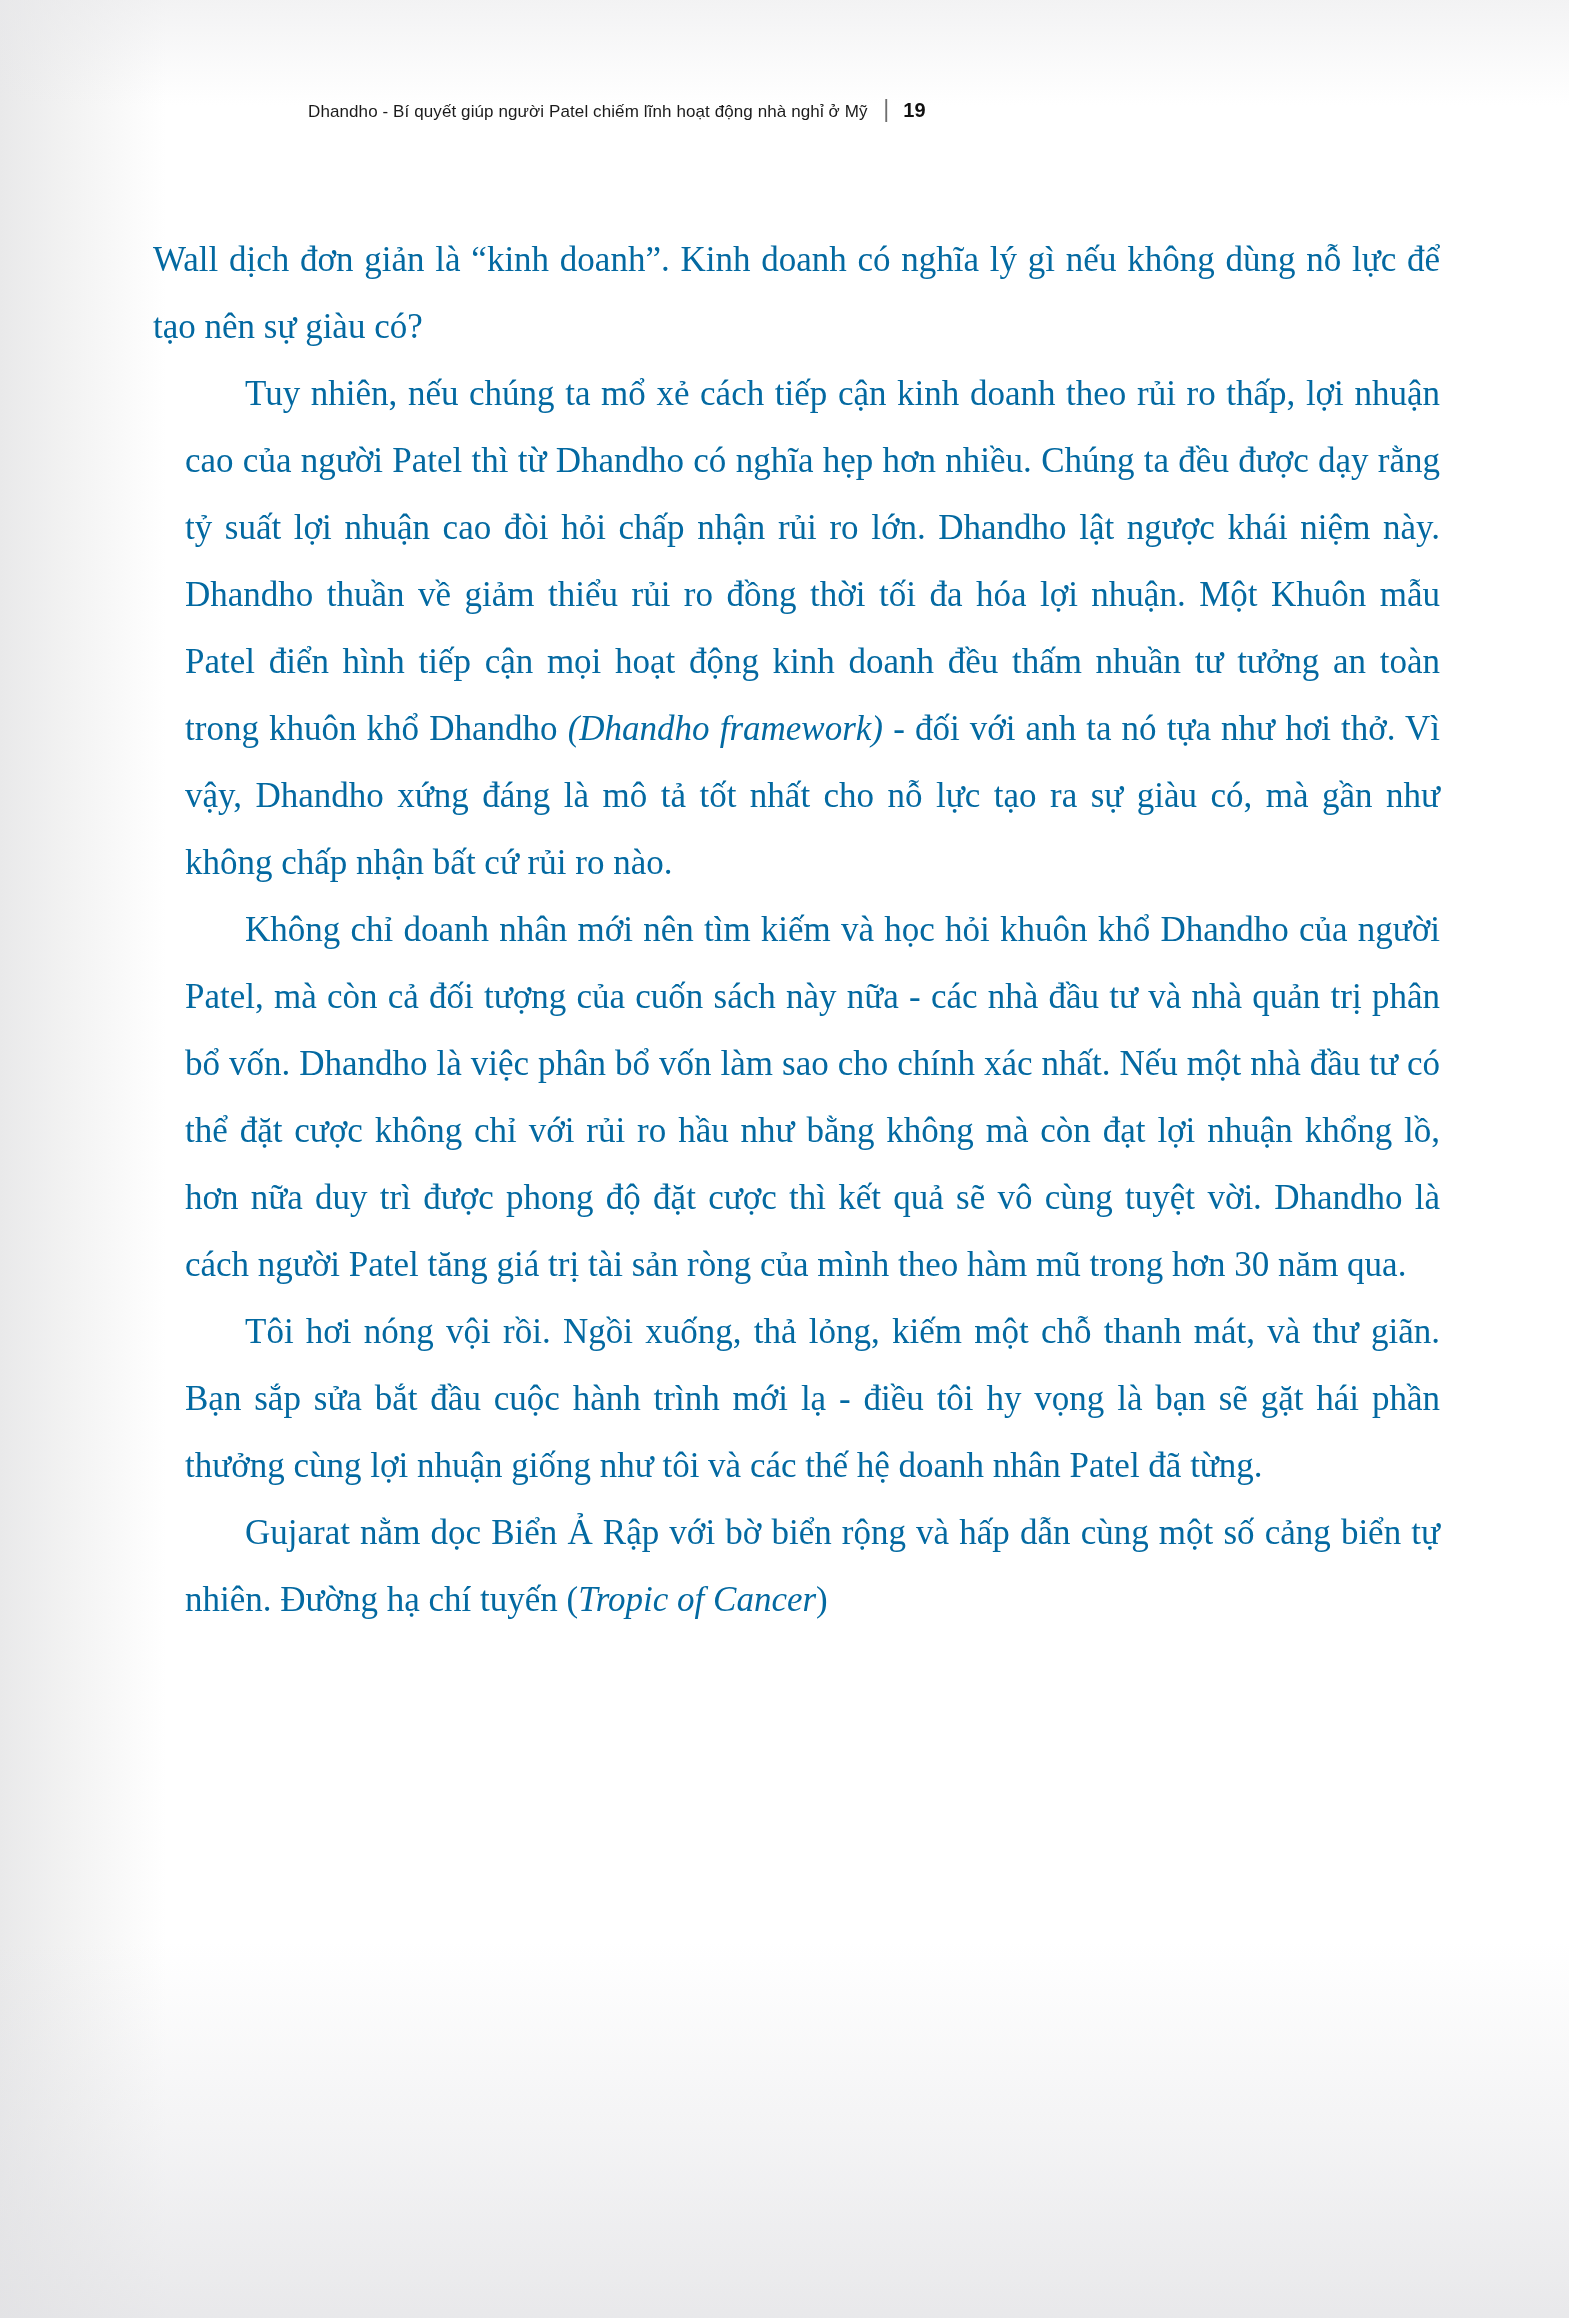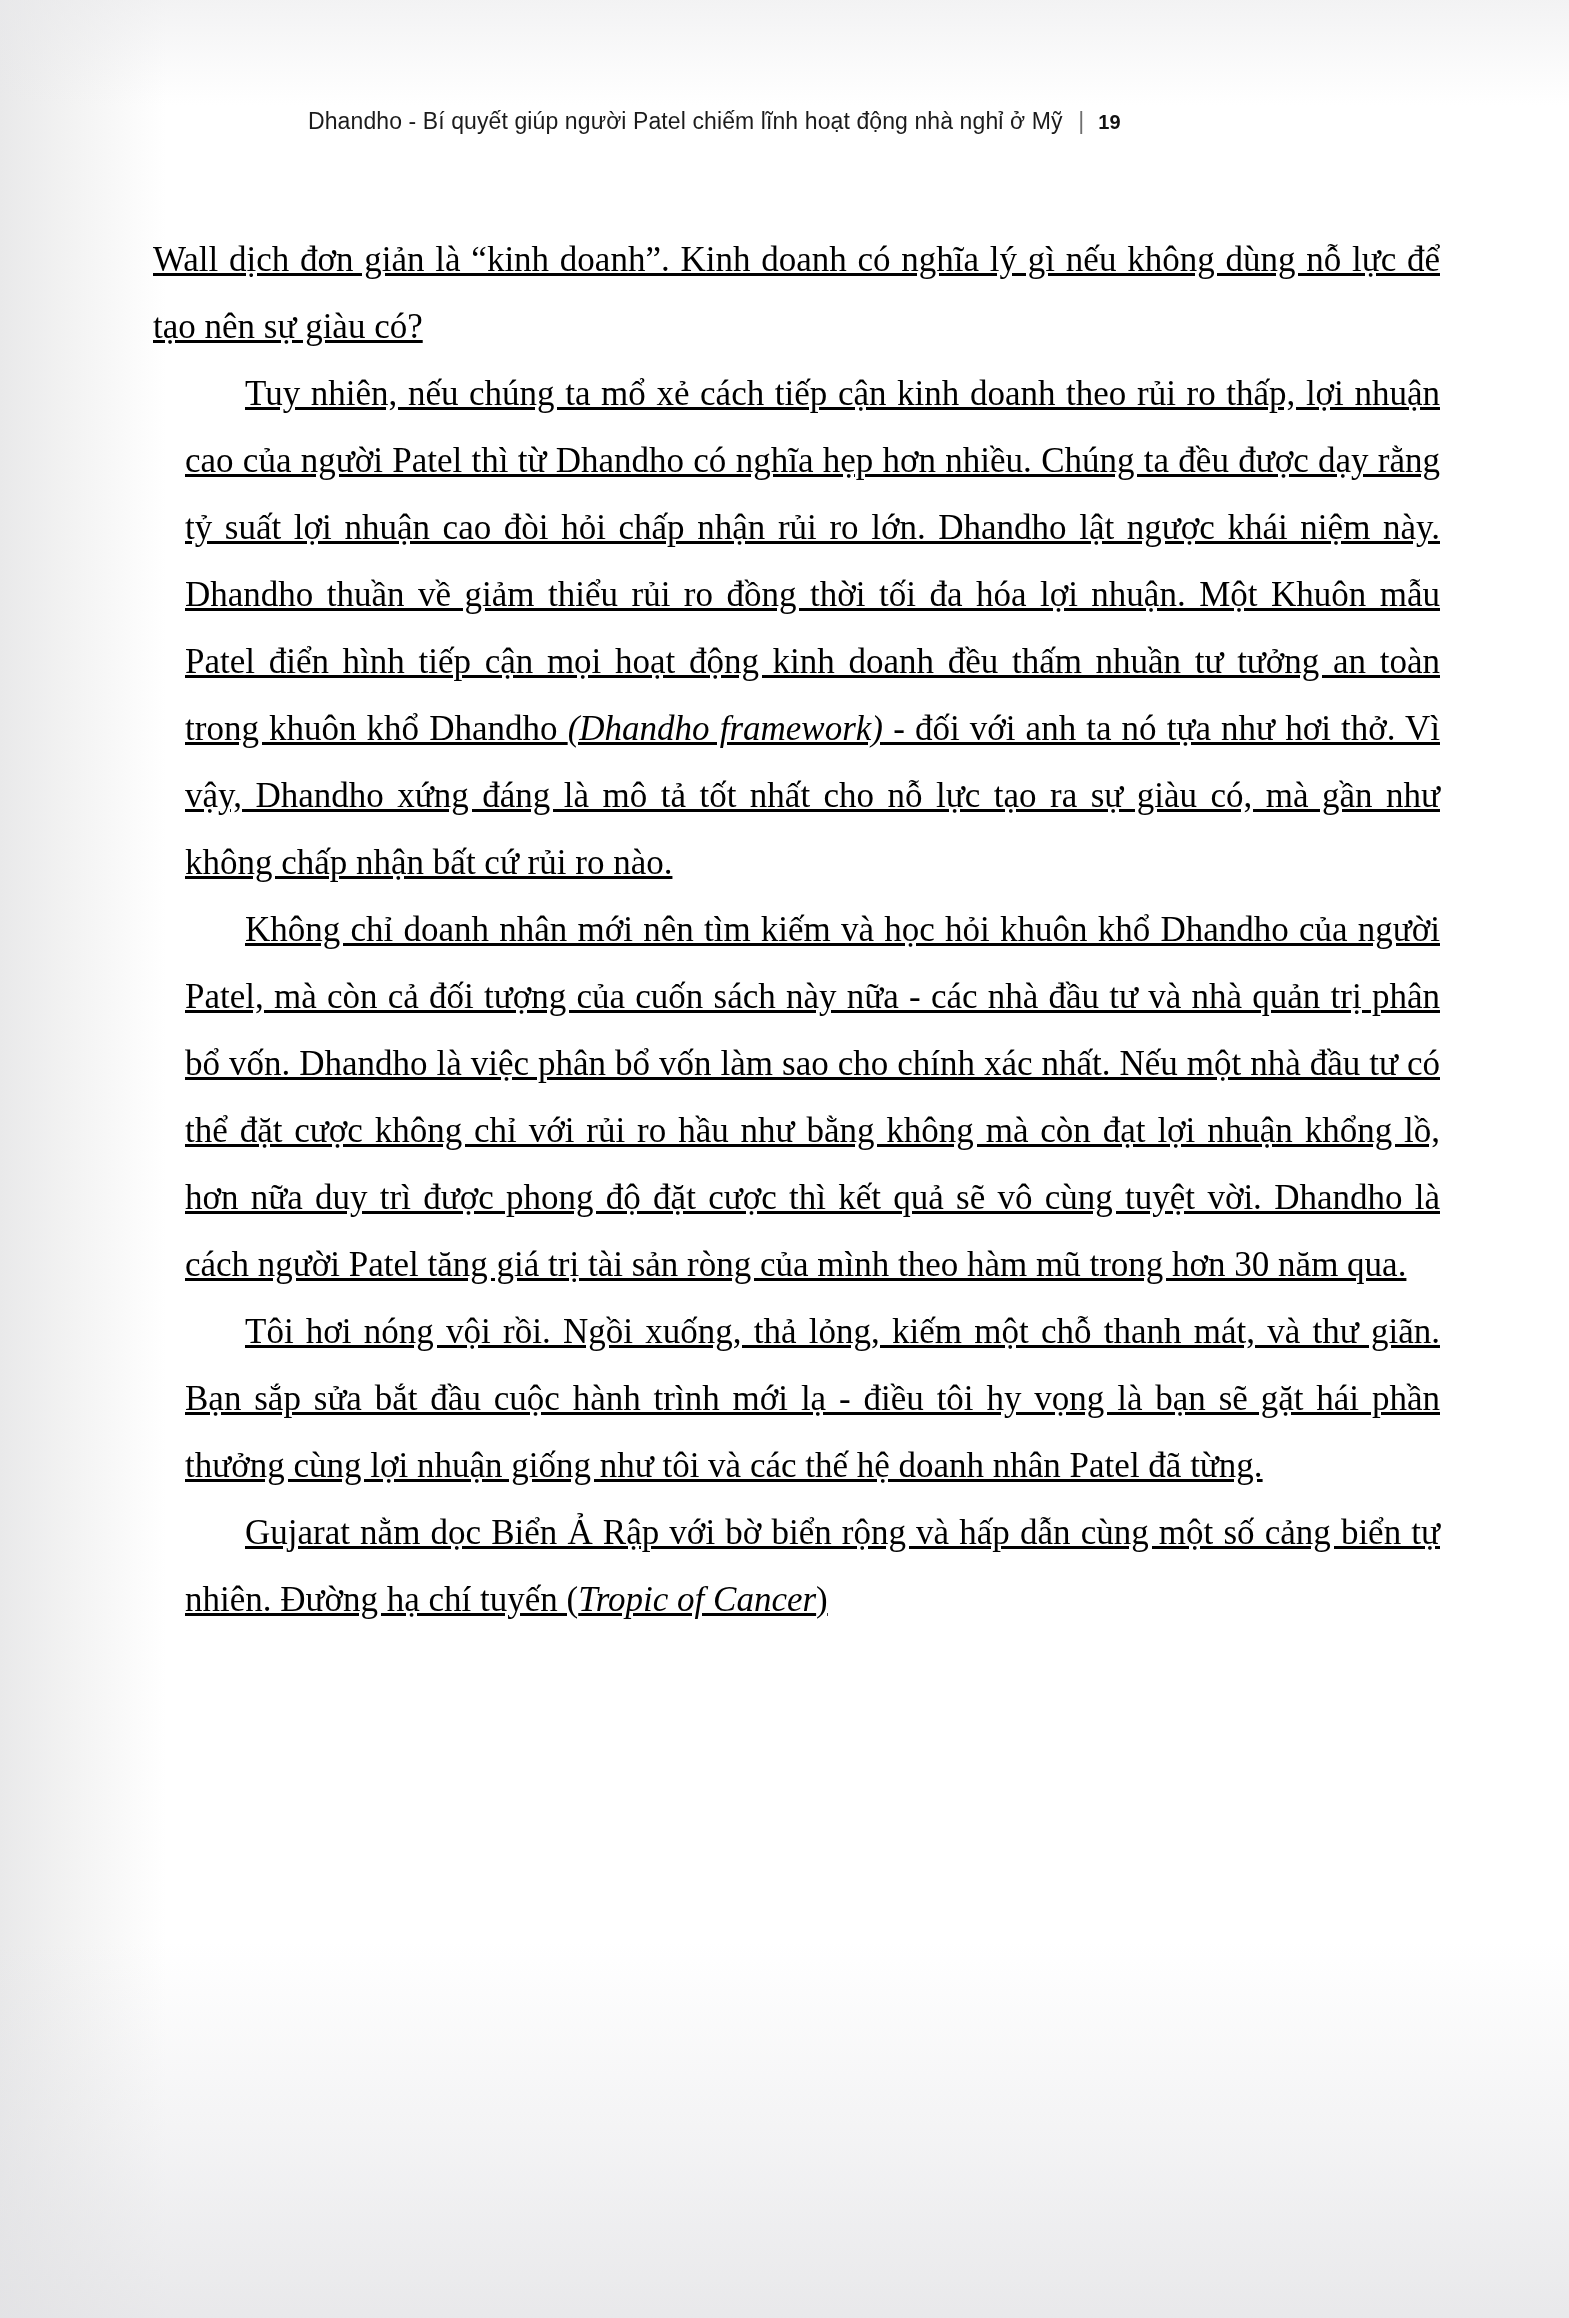--- a/index.html
+++ b/index.html
@@ -53,49 +53,47 @@
     position: absolute;
     left: 308px;
     top: 96px;
     width: 1130px;
     display: flex;
     align-items: baseline;
     font-family: "Liberation Sans", sans-serif;
     color: #1b1b1b;
   }
   .running-head-title {
-    font-size: 23px;
+    font-size: 17px;
     letter-spacing: 0.1px;
     white-space: nowrap;
-    margin-top: 12px;
   }
   .running-head-sep {
     margin: 0 14px 0 15.8px;
     color: #6f6f6f;
     font-size: 23px;
     font-weight: 300;
   }
   .running-head-page {
     font-size: 20px;
     font-weight: 700;
     color: #111111;
   }
 
   
   .body-text {
     position: absolute;
     left: 153px;
     top: 226px;
     width: 1287px;
-    color: #000000;
+    color: #0369a1;
     font-size: 35px;
     line-height: 67px;
     text-align: justify;
     text-justify: inter-word;
-    text-decoration: underline;
   }
   .body-text p {
     margin: 0;
   }
   .body-text p.indent {
     text-indent: 60px;
     margin-left: 32px;
   }
   .body-text em {
     font-style: italic;

